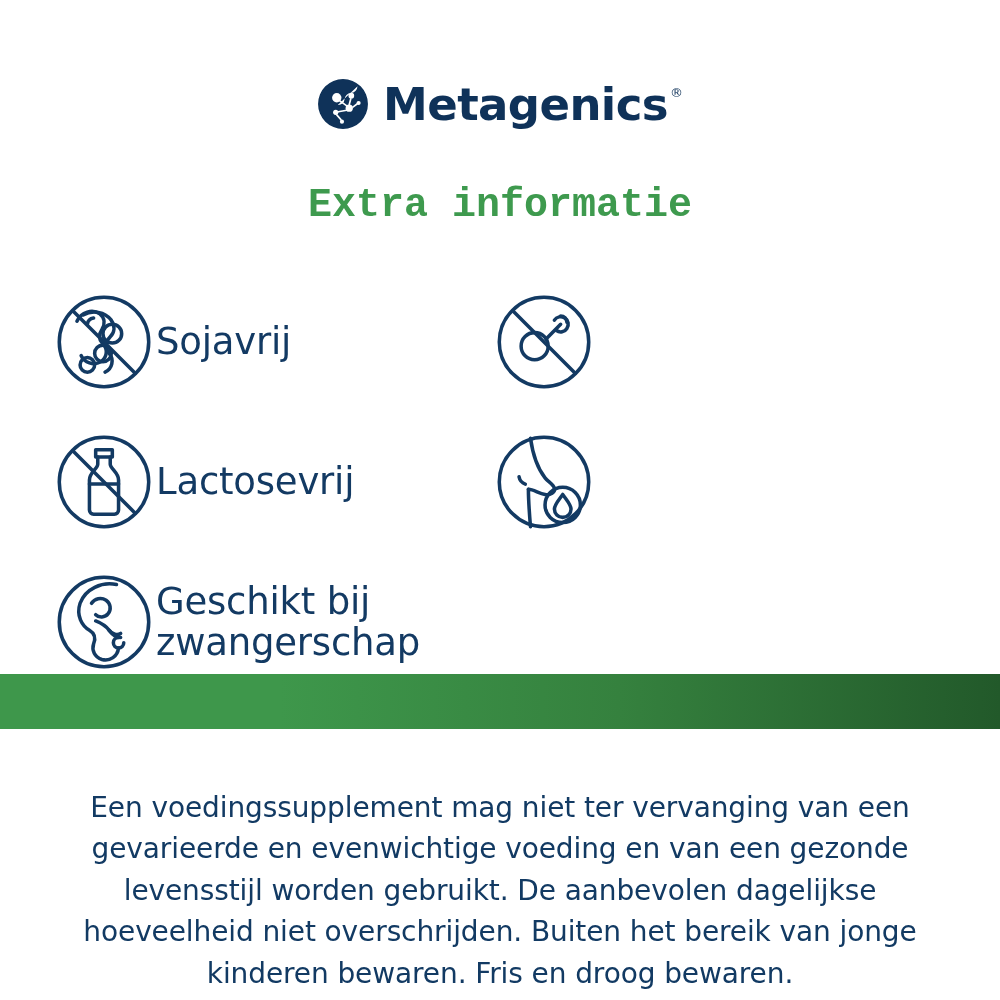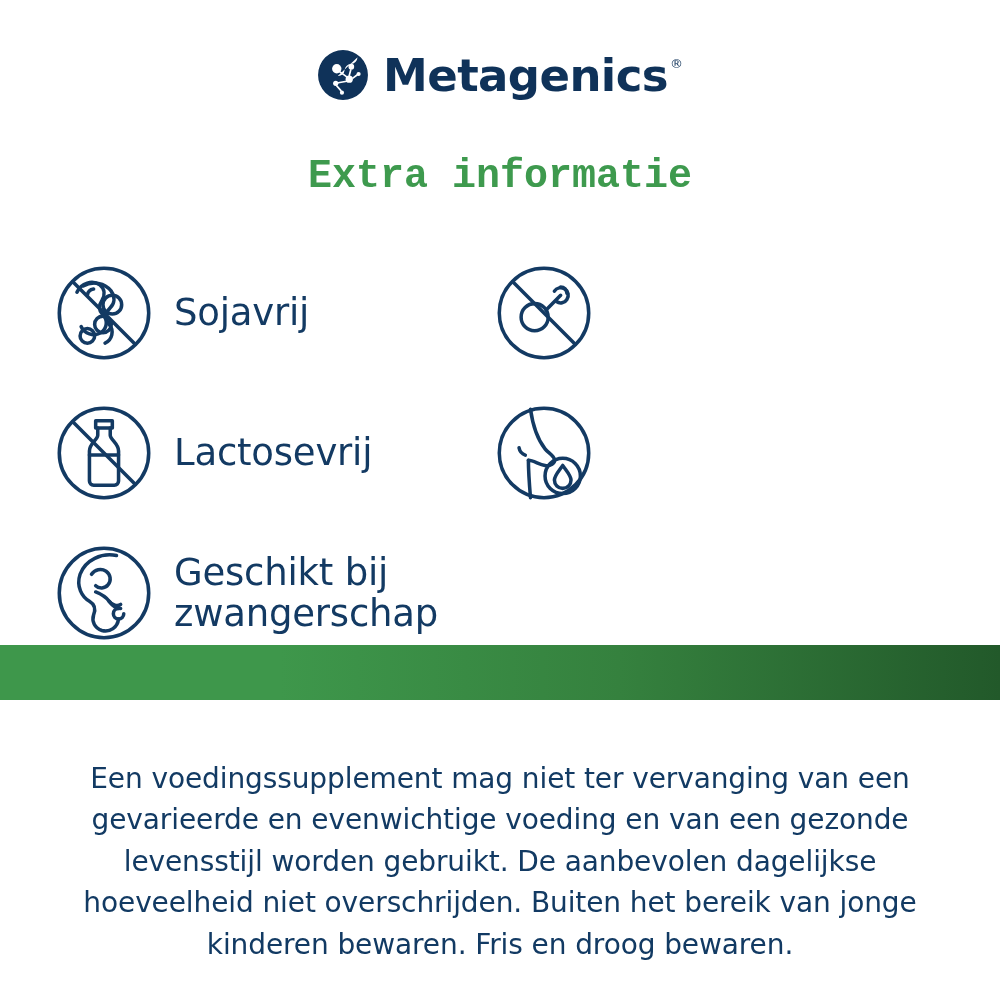--- a/index.html
+++ b/index.html
@@ -13,20 +13,21 @@
     height: 1000px;
     background: #ffffff;
     font-family: "Liberation Sans", "DejaVu Sans", sans-serif;
     overflow: hidden;
   }
   .page {
     position: relative;
     width: 1000px;
     height: 700px;
     background: #ffffff;
+    margin-top: 29px;
   }
 
   
   .brand {
     position: absolute;
     top: 44px;
     left: 0;
     width: 1000px;
     display: flex;
     align-items: center;
@@ -84,21 +85,20 @@
     top: 243px;
     left: 52px;
     width: 912px;
     display: grid;
     grid-template-columns: 440px 472px;
     grid-template-rows: 140px 140px 140px;
   }
   .feature {
     display: flex;
     align-items: center;
-    gap: 18px;
   }
   .feature-icon {
     width: 104px;
     height: 104px;
     flex: 0 0 104px;
     display: block;
   }
   .feature-label {
     font-family: "DejaVu Sans", sans-serif;
     font-size: 37px;

